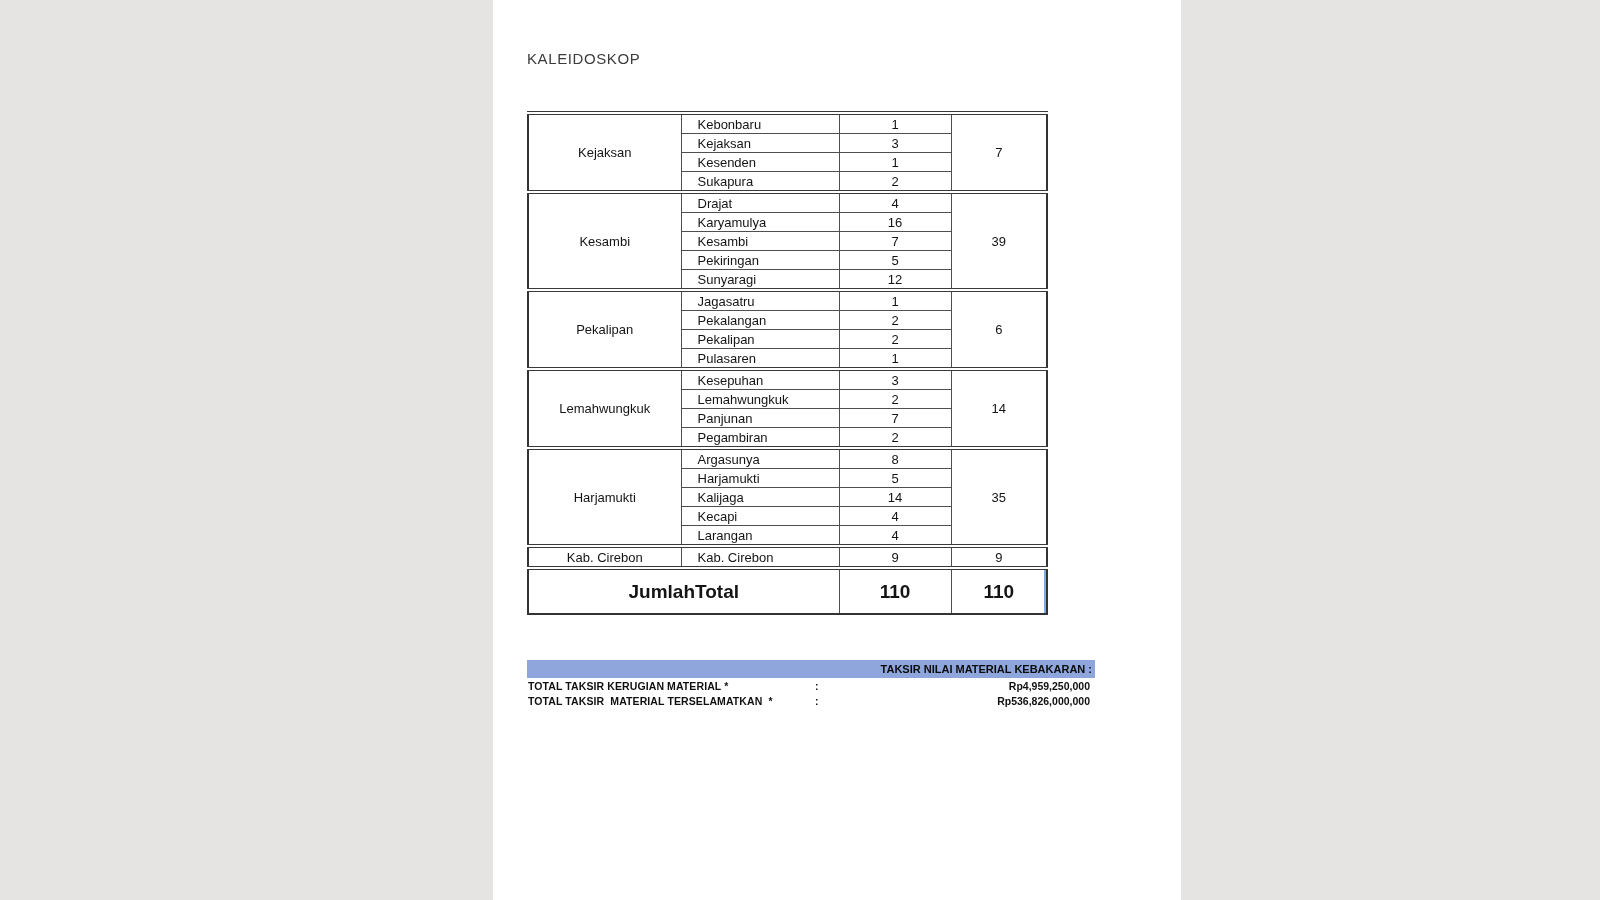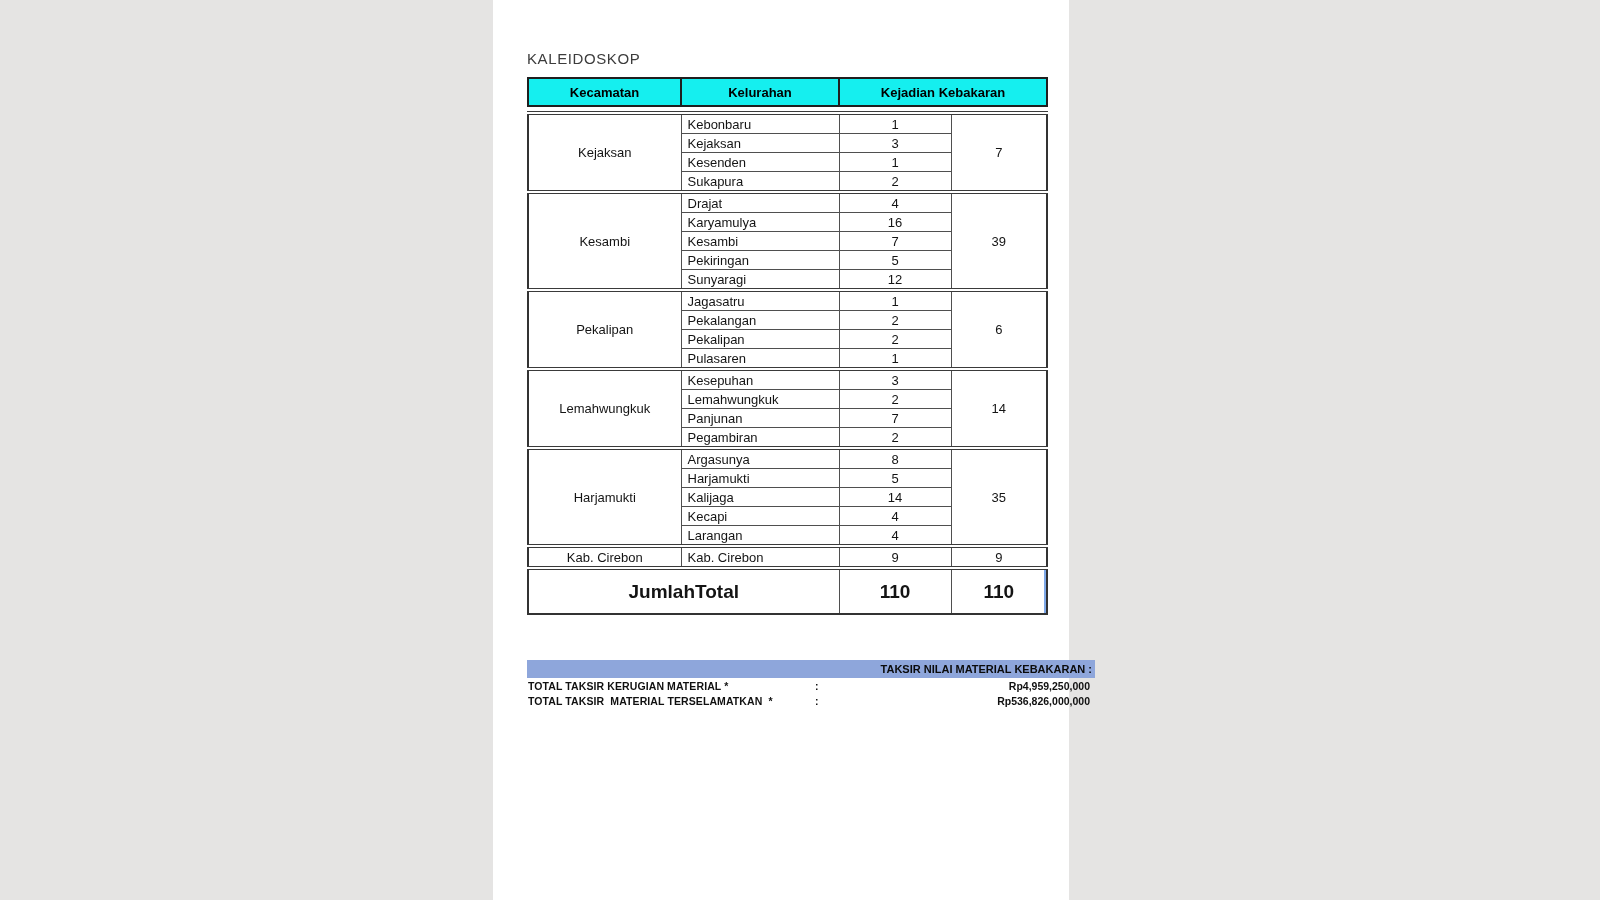--- a/index.html
+++ b/index.html
@@ -3,41 +3,41 @@
 <meta charset="utf-8">
 <style>
   html,body { margin:0; padding:0; }
   body {
     width:1600px; height:900px; position:relative;
     background:#e5e4e3; overflow:hidden;
     font-family:"Liberation Sans","DejaVu Sans",sans-serif;
     color:#141414;
   }
   .page {
-    position:absolute; left:493px; top:0; width:576px; height:900px;
+    position:absolute; left:493px; top:0; width:688px; height:900px;
     background:#ffffff;
   }
   .doc-title {
     position:absolute; left:34px; top:50px;
     font-size:15px; line-height:17px; color:#3c3c3c; letter-spacing:0.6px;
   }
   
   table { border-collapse:collapse; table-layout:fixed; }
   .tbl-header { position:absolute; left:34px; top:77px; width:519px; }
   .tbl-header th {
     height:26px; font-size:13px; font-weight:bold; color:#000;
     border:2px solid #1f1f1f; text-align:center; padding:0;
   }
   .tbl-body { position:absolute; left:34px; top:111px; width:519px; border:2px solid #333; }
   .tbl-body td {
     border:1px solid #4f4f4f; font-size:13px; height:18px;
     padding:0 4px; vertical-align:middle; background:#fff;
   }
   .tbl-body td.kecamatan { text-align:center; }
-  .tbl-body td.kelurahan { text-align:left; padding-left:6px; }
+  .tbl-body td.kelurahan { text-align:left; padding-left:16px; }
   .tbl-body td.count     { text-align:center; }
   .tbl-body td.subtotal  { text-align:center; }
   .tbl-body tr.group-start td { border-top:4px double #3a3a3a; }
   .tbl-body tr.total-row td {
     height:43px; font-weight:bold; font-size:19px; text-align:center;
     border-top:4px double #3a3a3a;
   }
   .tbl-body tr.total-row td.blue-edge { box-shadow: inset -2px 0 0 #7fa9e8; }
   
   .summary-banner {
@@ -56,34 +56,20 @@
   .sum-row-1 { top:679px; }
   .sum-row-2 { top:694px; }
 </style>
 </head>
 <body>
 
 <div class="page">
 
   <div class="doc-title">KALEIDOSKOP</div>
 
-  <table class="tbl-header">
-    <colgroup>
-        <col style="width:153px">
-        <col style="width:158px">
-        <col style="width:208px">
-      </colgroup>
-    <thead>
-        <tr>
-          <th style="background: rgb(21, 239, 239);">Kecamatan</th>
-          <th style="background: rgb(21, 239, 239);">Kelurahan</th>
-          <th colspan="2" style="background: rgb(21, 239, 239);">Kejadian Kebakaran</th>
-        </tr>
-      </thead>
-  </table>
 
   <table class="tbl-body">
     <colgroup>
         <col style="width:153px">
         <col style="width:158px">
         <col style="width:112px">
         <col style="width:96px">
       </colgroup>
     <tbody>
         <tr class="group-start">

